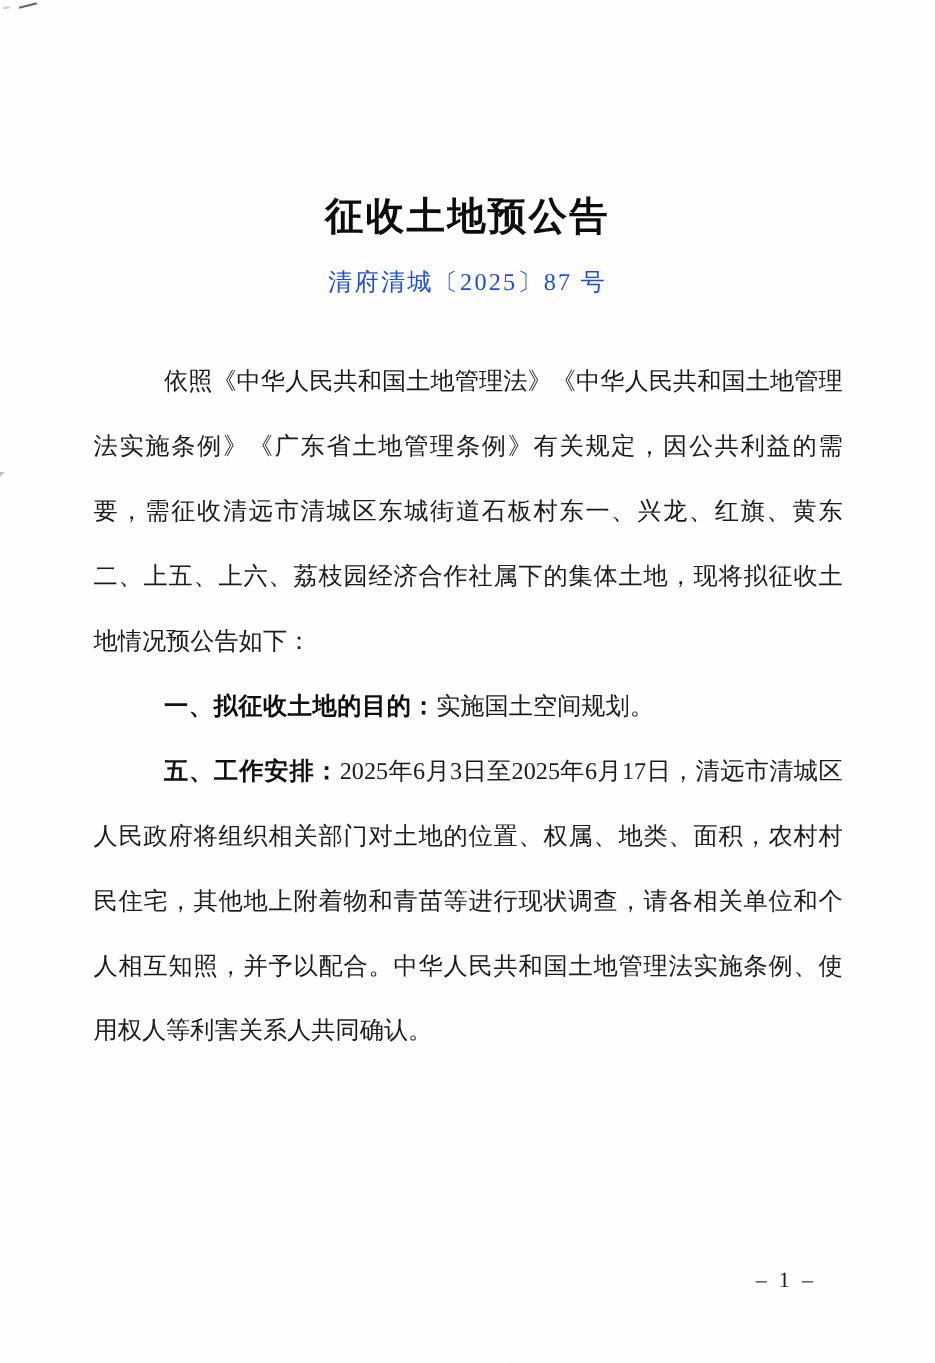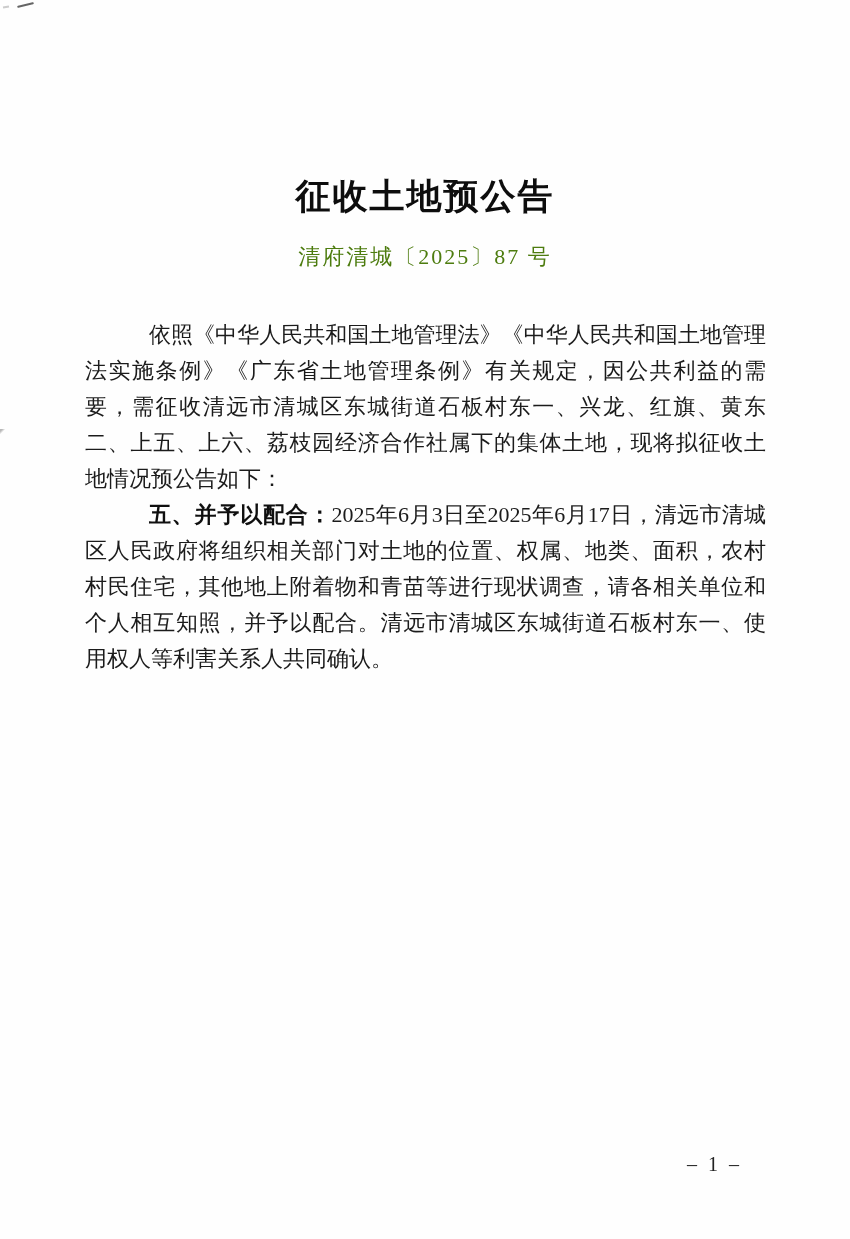--- a/index.html
+++ b/index.html
@@ -30,29 +30,29 @@
     font-family: "Liberation Serif", serif;
   }
   .doc-number {
     position: absolute;
     top: 242px;
     left: 0;
     width: 100%;
     text-align: center;
     font-size: 22px;
     letter-spacing: 2px;
-    color: #4d7c0f;
+    color: #1d4ed8;
   }
   .doc-body {
     position: absolute;
     top: 317px;
     left: 85px;
     width: 681px;
     font-size: 22px;
-    line-height: 36px;
+    line-height: 59px;
     text-align: justify;
     color: #1b1b1b;
   }
   .doc-body p {
     margin: 0;
     text-indent: 64px;
   }
   .lead {
     font-weight: 700;
     font-family: "Liberation Sans", sans-serif;
@@ -107,18 +107,19 @@
   <div class="artifact-top-stroke"></div>
   <div class="artifact-top-smudge"></div>
   <div class="artifact-left-edge"></div>
 
   <h1 class="doc-title">征收土地预公告</h1>
 
   <div class="doc-number">清府清城〔2025〕87 号</div>
 
   <div class="doc-body">
     <p><span class="lead"></span><span>依照《中华人民共和国土地管理法》《中华人民共和国土地管理法实施条例》《广东省土地管理条例》有关规定，因公共利益的需要，需征收清远市清城区东城街道石板村东一、兴龙、红旗、黄东二、上五、上六、荔枝园经济合作社属下的集体土地，现将拟征收土地情况预公告如下：</span></p>
-    <p><span class="lead">五、并予以配合：</span><span>2025年6月3日至2025年6月17日，清远市清城区人民政府将组织相关部门对土地的位置、权属、地类、面积，农村村民住宅，其他地上附着物和青苗等进行现状调查，请各相关单位和个人相互知照，并予以配合。清远市清城区东城街道石板村东一、使用权人等利害关系人共同确认。</span></p>
+    <p><span class="lead">一、拟征收土地的目的：</span><span>实施国土空间规划。</span></p>
+    <p><span class="lead">五、工作安排：</span><span>2025年6月3日至2025年6月17日，清远市清城区人民政府将组织相关部门对土地的位置、权属、地类、面积，农村村民住宅，其他地上附着物和青苗等进行现状调查，请各相关单位和个人相互知照，并予以配合。中华人民共和国土地管理法实施条例、使用权人等利害关系人共同确认。</span></p>
   </div>
 
   <div class="page-number">– 1 –</div>
 
 </div>
 
 </body></html>

